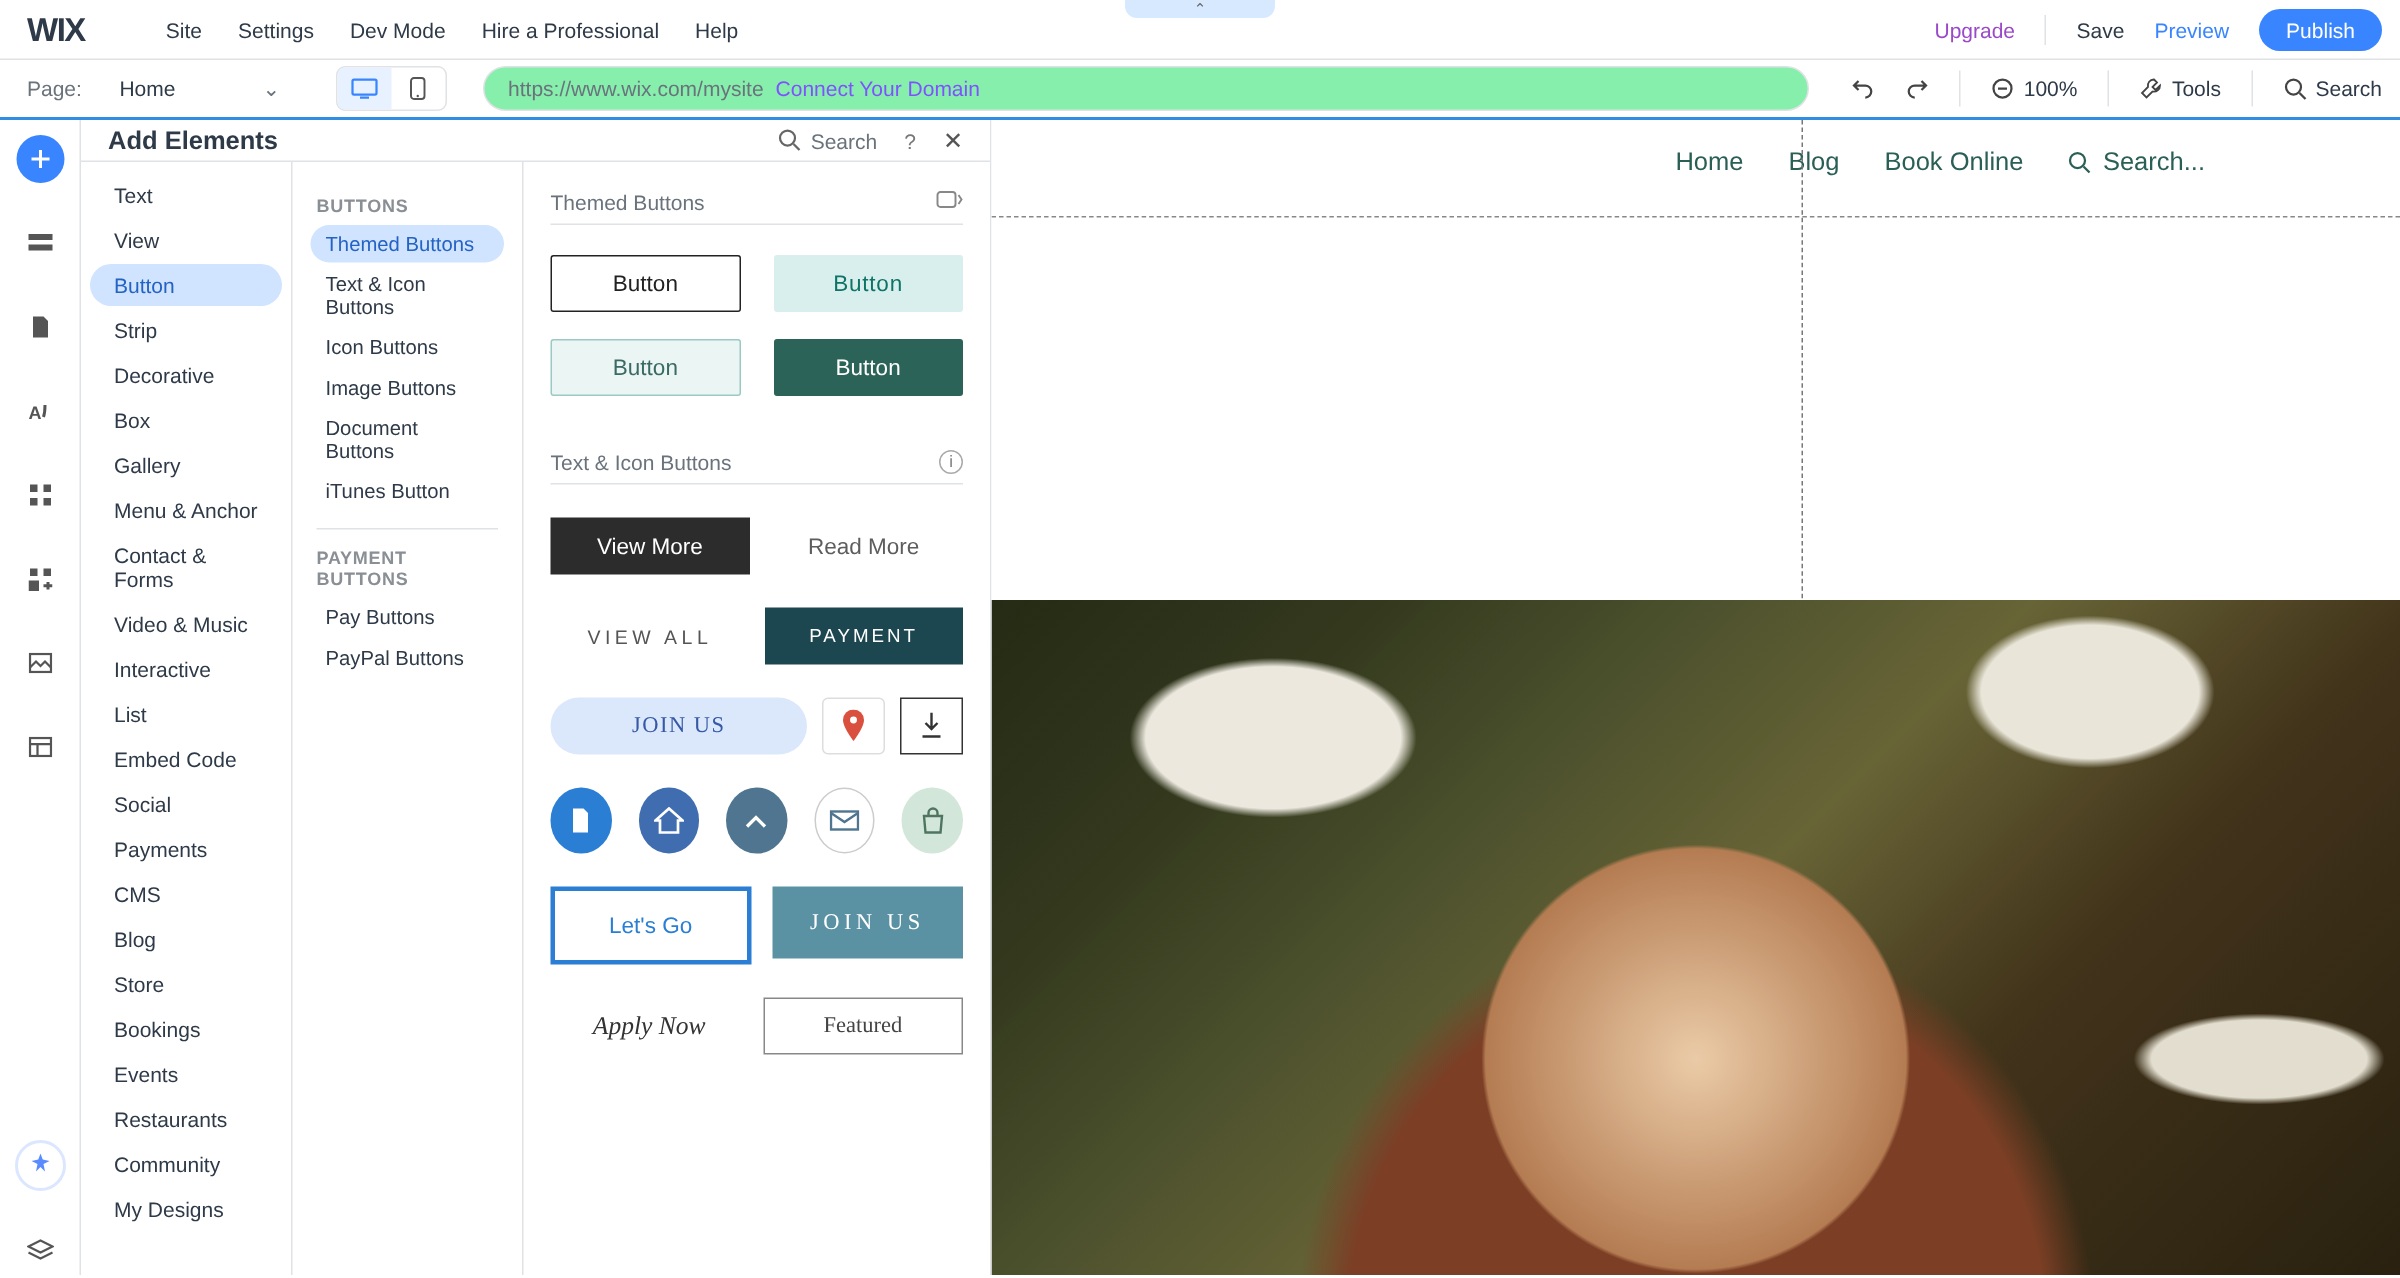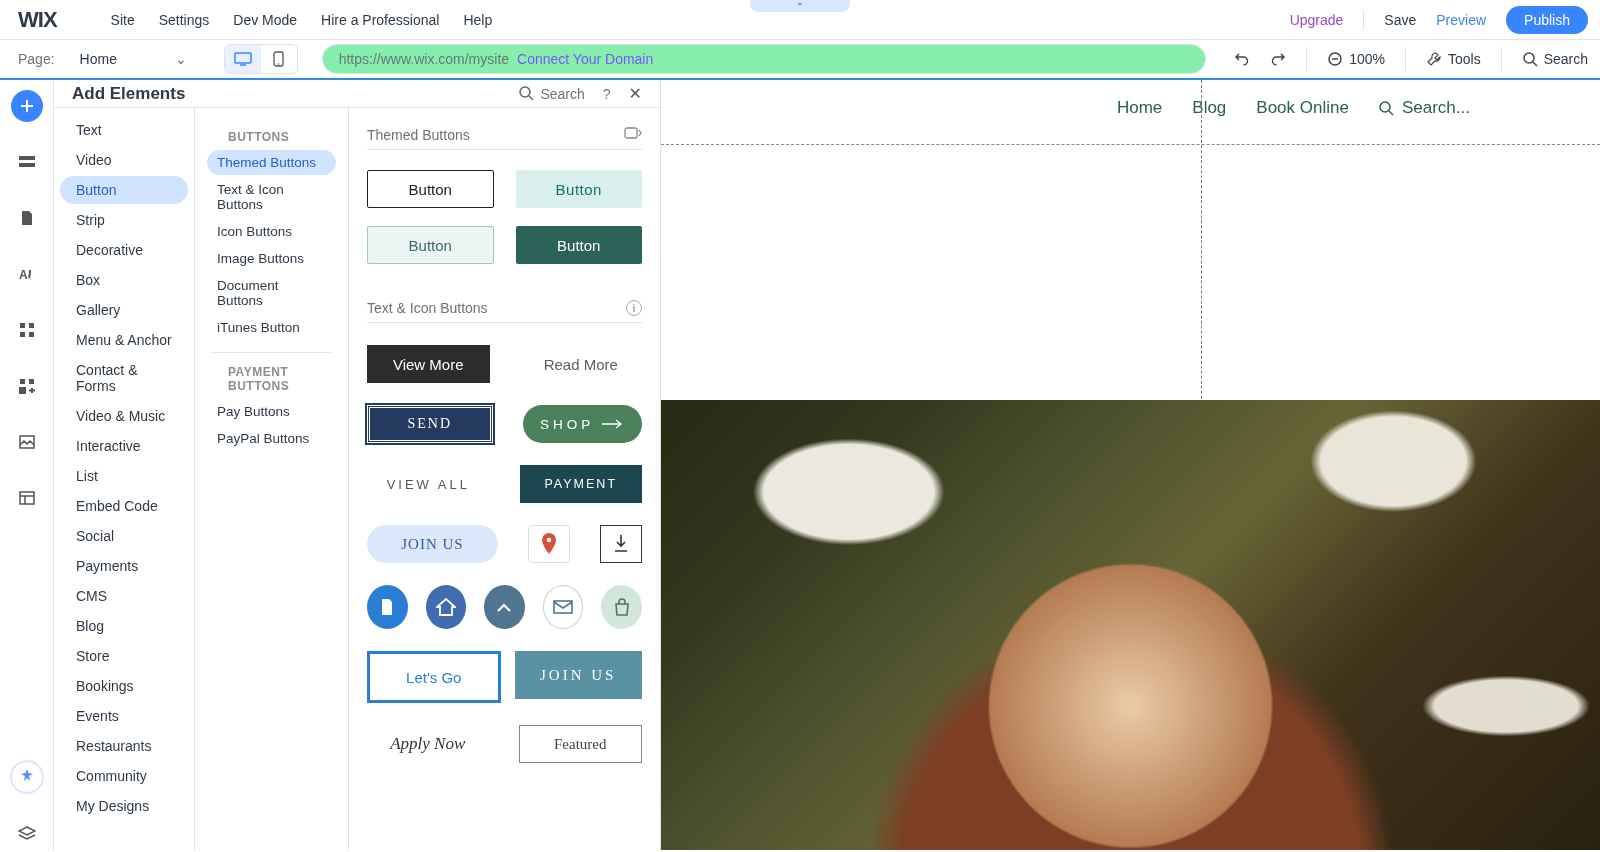--- a/index.html
+++ b/index.html
@@ -140,21 +140,21 @@
     font-size: 14px;
   }
   .col1-item.active { background: #d0e4ff; color: #2462c4; }
 
   .col2 {
     width: 154px; border-right: 1px solid var(--border);
     padding: 14px 12px; overflow-y: auto;
   }
   .col2-header {
     font-size: 12px; font-weight: 600; letter-spacing: .5px; color: #8a8f95;
-    text-transform: uppercase; margin: 8px 21px 6px;
+    text-transform: uppercase; margin: 8px 4px 6px;
   }
   .col2-item {
     padding: 5px 10px; margin: 2px 0; border-radius: 14px; cursor: pointer;
     color: var(--text); font-size: 13.5px;
   }
   .col2-item.active { background: #d0e4ff; color: #2462c4; }
   .col2-divider { border: none; border-top: 1px solid var(--border); margin: 12px 4px; }
 
   .col3 { flex: 1; overflow-y: auto; padding: 10px 18px 40px; }
   .section-title-row {
@@ -169,21 +169,21 @@
   .sample-btn {
     height: 38px; border-radius: 2px; display: flex; align-items: center; justify-content: center;
     font-size: 15px; cursor: grab;
   }
   .sb1 { border: 1.5px solid #222; background: #fff; color: #222; }
   .sb2 { background: var(--mint); color: var(--teal); letter-spacing: .5px; }
   .sb3 { border: 1px solid #9bc9c4; background: #eaf5f4; color: #3b6a64; }
   .sb4 { background: #2b6358; color: #fff; }
 
   .txicon-list { display: flex; flex-direction: column; gap: 22px; padding: 22px 0; }
-  .tx-row { display: flex; gap: 30px; }
+  .tx-row { display: flex; gap: 10px; }
   .tx-btn {
     height: 38px; flex: 1; display: flex; align-items: center; justify-content: center; gap: 8px;
     cursor: grab; font-size: 15px;
   }
   .tx-view-more { background: #2c2c2c; color: #fff; }
   .tx-read-more { color: #5d5d5d; flex: 1; }
   .tx-send { background: #243a5e; color: #fff; border: 3px double #fff; outline: 2px solid #243a5e; font-family: serif; letter-spacing: 2px; font-size: 14px;}
   .tx-shop { background: #4a815b; color: #fff; border-radius: 22px; letter-spacing: 4px; font-size: 13.5px; }
   .tx-viewall { color: #555; letter-spacing: 3px; font-size: 13px; }
   .tx-download { background: #1c4650; color: #fff; letter-spacing: 2px; font-size: 12.5px; }
@@ -396,21 +396,21 @@
           <span>Search</span>
         </span>
         <span style="color:#777;cursor:pointer">?</span>
         <span style="color:#555;cursor:pointer;font-size:16px">✕</span>
       </div>
     </div>
 
     <div class="panel-body">
       <div class="col1" id="col1">
           <div class="col1-item">Text</div>
-          <div class="col1-item">Video</div>
+          <div class="col1-item">View</div>
           <div class="col1-item active">Button</div>
           <div class="col1-item">Strip</div>
           <div class="col1-item">Decorative</div>
           <div class="col1-item">Box</div>
           <div class="col1-item">Gallery</div>
           <div class="col1-item">Menu &amp; Anchor</div>
           <div class="col1-item">Contact &amp; Forms</div>
           <div class="col1-item">Video &amp; Music</div>
           <div class="col1-item">Interactive</div>
           <div class="col1-item">List</div>
@@ -466,29 +466,20 @@
           <span>Text &amp; Icon Buttons</span>
           <span style="border:1px solid #aaa;border-radius:50%;width:16px;height:16px;display:inline-flex;align-items:center;justify-content:center;font-size:11px;color:#777;cursor:pointer">i</span>
         </div>
 
         <div class="txicon-list">
           <div class="tx-row">
             <div class="tx-btn tx-view-more">View More</div>
             <div class="tx-btn tx-read-more">Read More</div>
           </div>
           <div class="tx-row">
-            <div class="tx-btn tx-send">SEND</div>
-            <div class="tx-btn tx-shop">
-              <span>SHOP</span>
-              <svg width="22" height="10" viewBox="0 0 22 10">
-                  <path d="M0 5h18M14 1l5 4-5 4" stroke="#fff" stroke-width="1.3" fill="none"></path>
-                </svg>
-            </div>
-          </div>
-          <div class="tx-row">
             <div class="tx-btn tx-viewall">VIEW ALL</div>
             <div class="tx-btn tx-download">PAYMENT</div>
           </div>
           <div class="tx-row">
             <div class="tx-btn tx-joinus">JOIN US</div>
             <div class="tx-btn tx-pin">
               <svg width="18" height="22" viewBox="0 0 18 22">
                   <path d="M9 0a7 7 0 0 0-7 7c0 5 7 14 7 14s7-9 7-14a7 7 0 0 0-7-7z" fill="#d9513e"></path>
                   <circle cx="9" cy="7" r="2.3" fill="#fff"></circle>
                 </svg>

